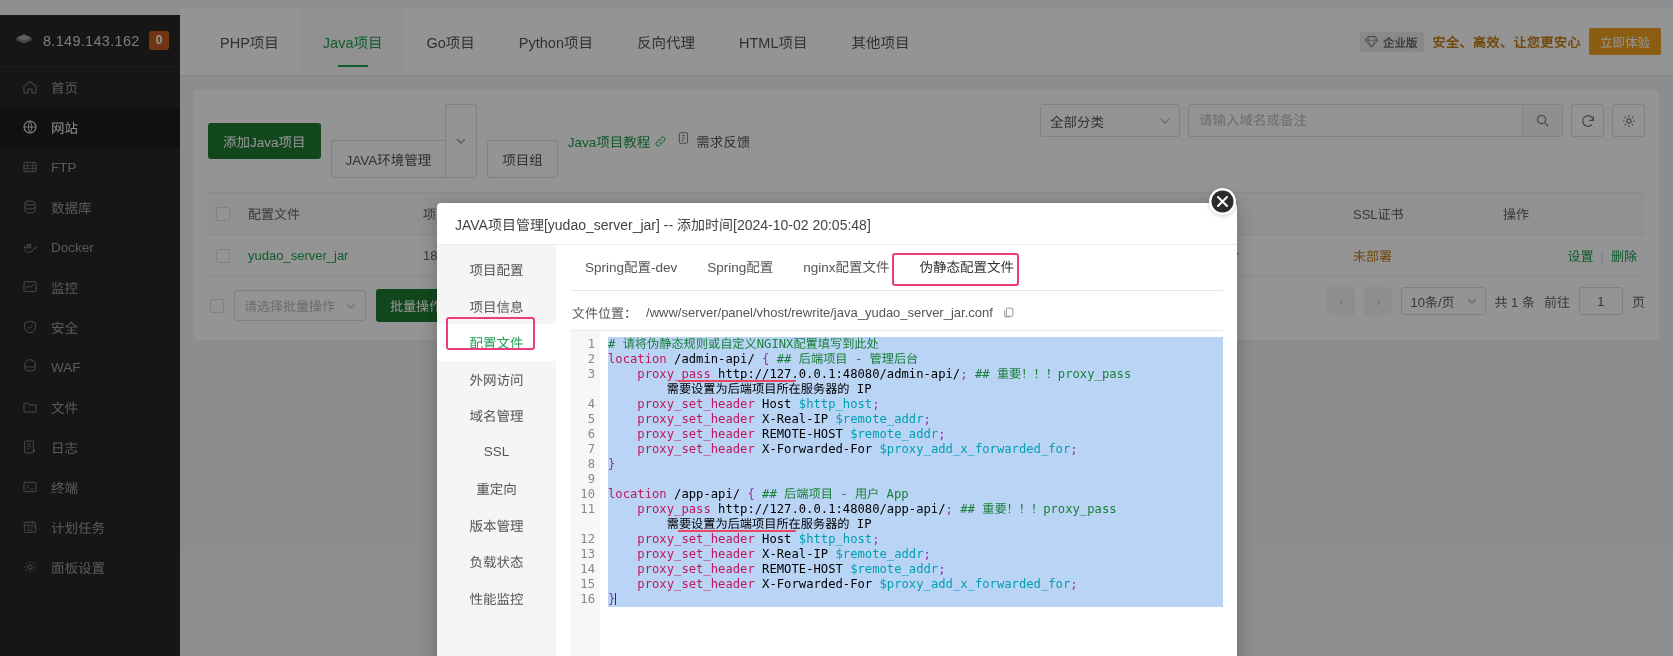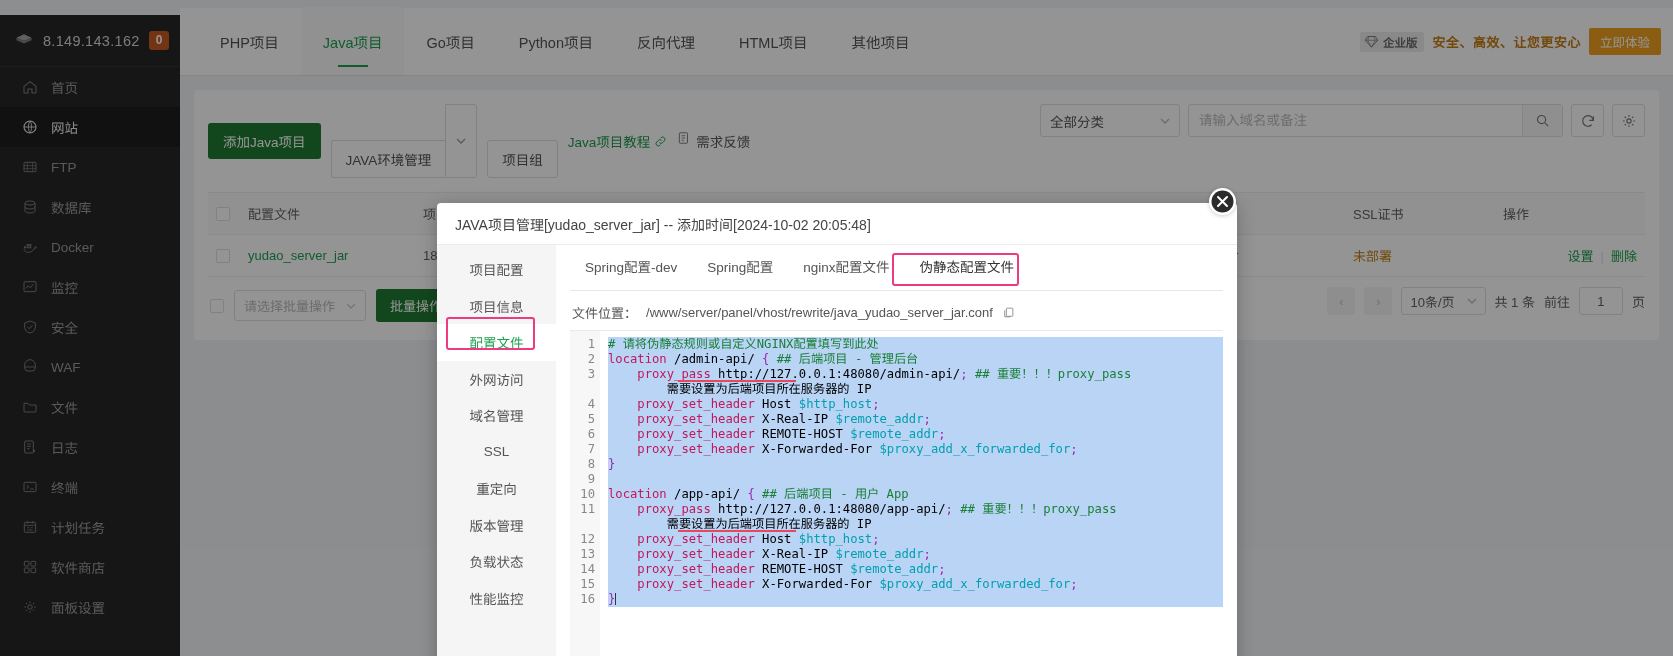--- a/index.html
+++ b/index.html
@@ -371,29 +371,20 @@
             <path d="M7 9.5l3 2.5-3 2.5M12.5 15h5" stroke="currentColor" stroke-width="1.5" fill="none"></path>
           </svg>
           <span>终端</span>
         </div>
         <div class="sb-item">
           <svg class="ic" viewBox="0 0 24 24">
             <rect x="3.5" y="5" width="17" height="15" rx="1.5" fill="none" stroke="currentColor" stroke-width="1.5"></rect>
             <path d="M3.5 9.5h17M8 3v4M16 3v4M8 13h3M8 16.5h8M13.5 13h2.5" stroke="currentColor" stroke-width="1.3"></path>
           </svg>
           <span>计划任务</span>
-        </div>
-        <div class="sb-item">
-          <svg class="ic" viewBox="0 0 24 24">
-            <rect x="3.5" y="3.5" width="7" height="7" rx="1" fill="none" stroke="currentColor" stroke-width="1.5"></rect>
-            <rect x="13.5" y="3.5" width="7" height="7" rx="1" fill="none" stroke="currentColor" stroke-width="1.5"></rect>
-            <rect x="3.5" y="13.5" width="7" height="7" rx="1" fill="none" stroke="currentColor" stroke-width="1.5"></rect>
-            <rect x="13.5" y="13.5" width="7" height="7" rx="1" fill="none" stroke="currentColor" stroke-width="1.5"></rect>
-          </svg>
-          <span>软件商店</span>
         </div>
         <div class="sb-item">
           <svg class="ic" viewBox="0 0 24 24">
             <circle cx="12" cy="12" r="3.3" fill="none" stroke="currentColor" stroke-width="1.5"></circle>
             <path d="M12 3.5v2.6M12 17.9v2.6M3.5 12h2.6M17.9 12h2.6M5.9 5.9l1.9 1.9M16.2 16.2l1.9 1.9M18.1 5.9l-1.9 1.9M7.8 16.2l-1.9 1.9" stroke="currentColor" stroke-width="1.5"></path>
           </svg>
           <span>面板设置</span>
         </div>
       </div>
   </div>

